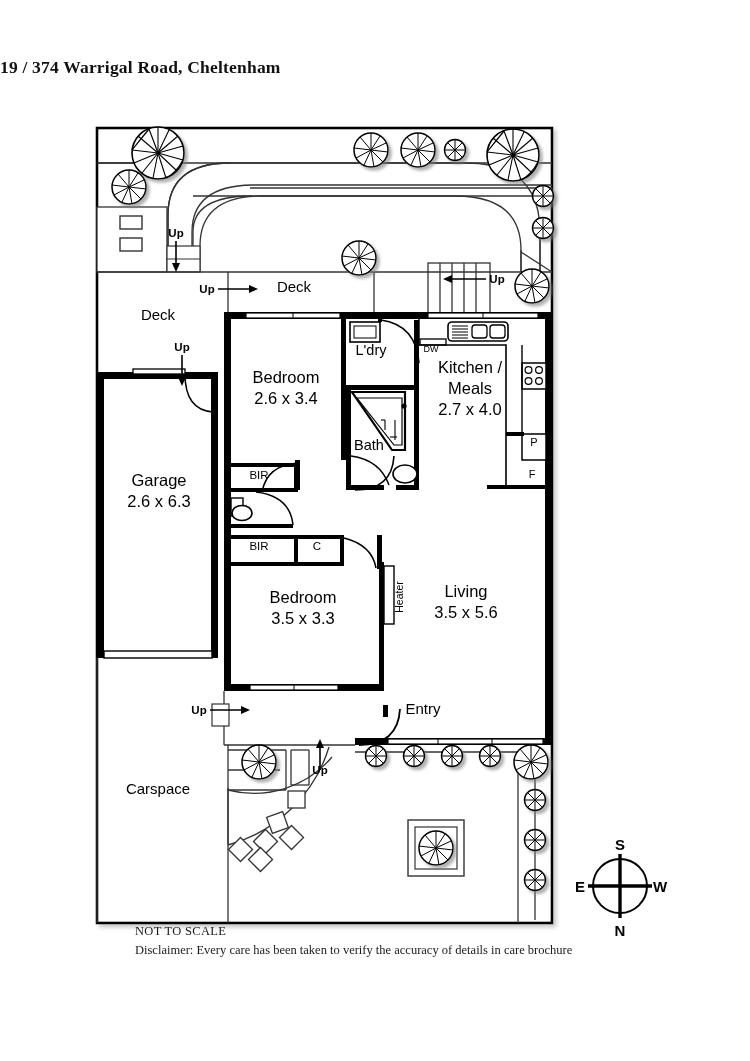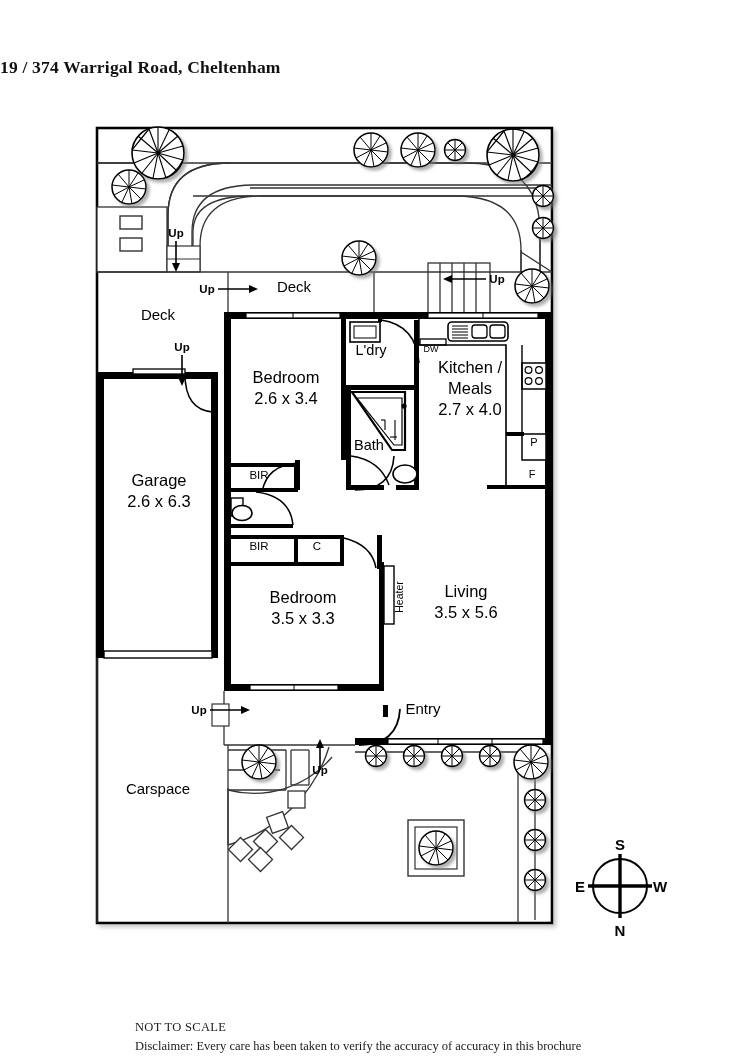--- a/index.html
+++ b/index.html
@@ -33,21 +33,21 @@
     letter-spacing: 0.2px;
   }
   #plan-svg {
     position: absolute;
     top: 0;
     left: 0;
   }
   #footer {
     position: absolute;
     left: 135px;
-    top: 1020px;
+    top: 924px;
     font-family: "Liberation Serif", serif;
     color: #1a1a1a;
   }
   #footer .nts {
     font-size: 12.5px;
     letter-spacing: 0.3px;
   }
   #footer .disc {
     font-size: 12.5px;
     margin-top: 4px;
@@ -490,16 +490,16 @@
       <text class="svgtext" id="cmp-top" x="0" y="-36" text-anchor="middle" font-size="15" font-weight="bold">S</text>
       <text class="svgtext" id="cmp-bottom" x="0" y="50" text-anchor="middle" font-size="15" font-weight="bold">N</text>
       <text class="svgtext" id="cmp-left" x="-40" y="6" text-anchor="middle" font-size="15" font-weight="bold">E</text>
       <text class="svgtext" id="cmp-right" x="40" y="6" text-anchor="middle" font-size="15" font-weight="bold">W</text>
     </g>
 
   </svg>
 
   <div id="footer">
     <div class="nts">NOT TO SCALE</div>
-    <div class="disc">Disclaimer: Every care has been taken to verify the accuracy of accuracy in this brochure</div>
+    <div class="disc">Disclaimer: Every care has been taken to verify the accuracy of details in care brochure</div>
   </div>
 
 </div>
 
 </body></html>

